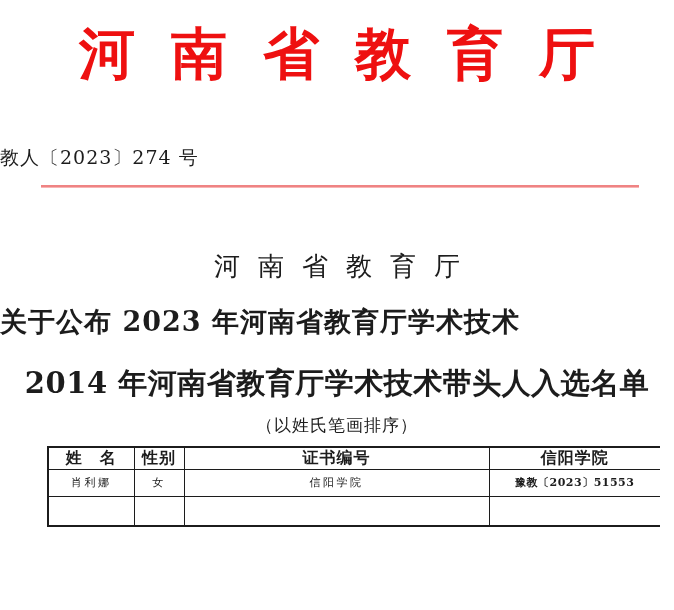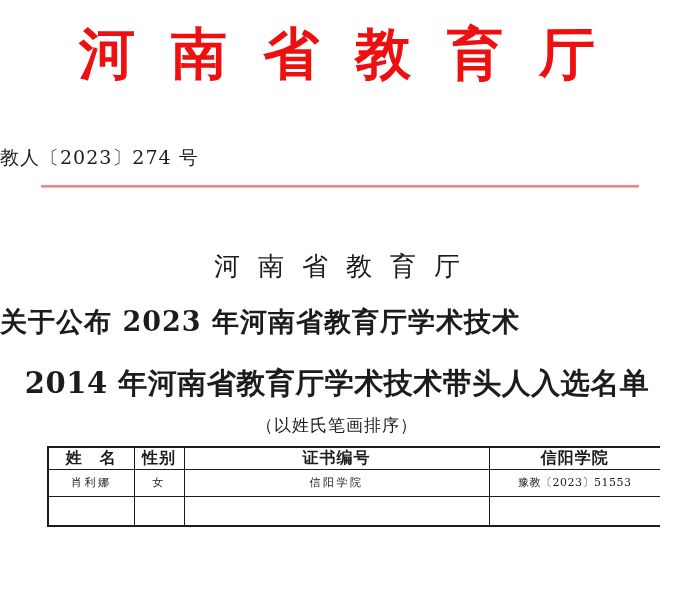--- a/index.html
+++ b/index.html
@@ -98,21 +98,21 @@
     height:20px;
     letter-spacing:1px;
   }
   table.roster td{
     font-size:11px;
     height:27px;
   }
   table.roster td.cell-0, table.roster td.cell-1, table.roster td.cell-2{
     letter-spacing:2.5px;
   }
-  table.roster td.cell-3{letter-spacing:0.5px;}
+  table.roster td.cell-3{letter-spacing:0.5px;font-weight:bold;}
   col.c-name{width:86px;}
   col.c-gender{width:50px;}
   col.c-unit{width:305px;}
   col.c-cert{width:172px;}
   tr.stub-row td{height:30px;border-bottom:none;}
 </style>
 </head>
 <body>
 
 <div class="letterhead">河南省教育厅</div>

